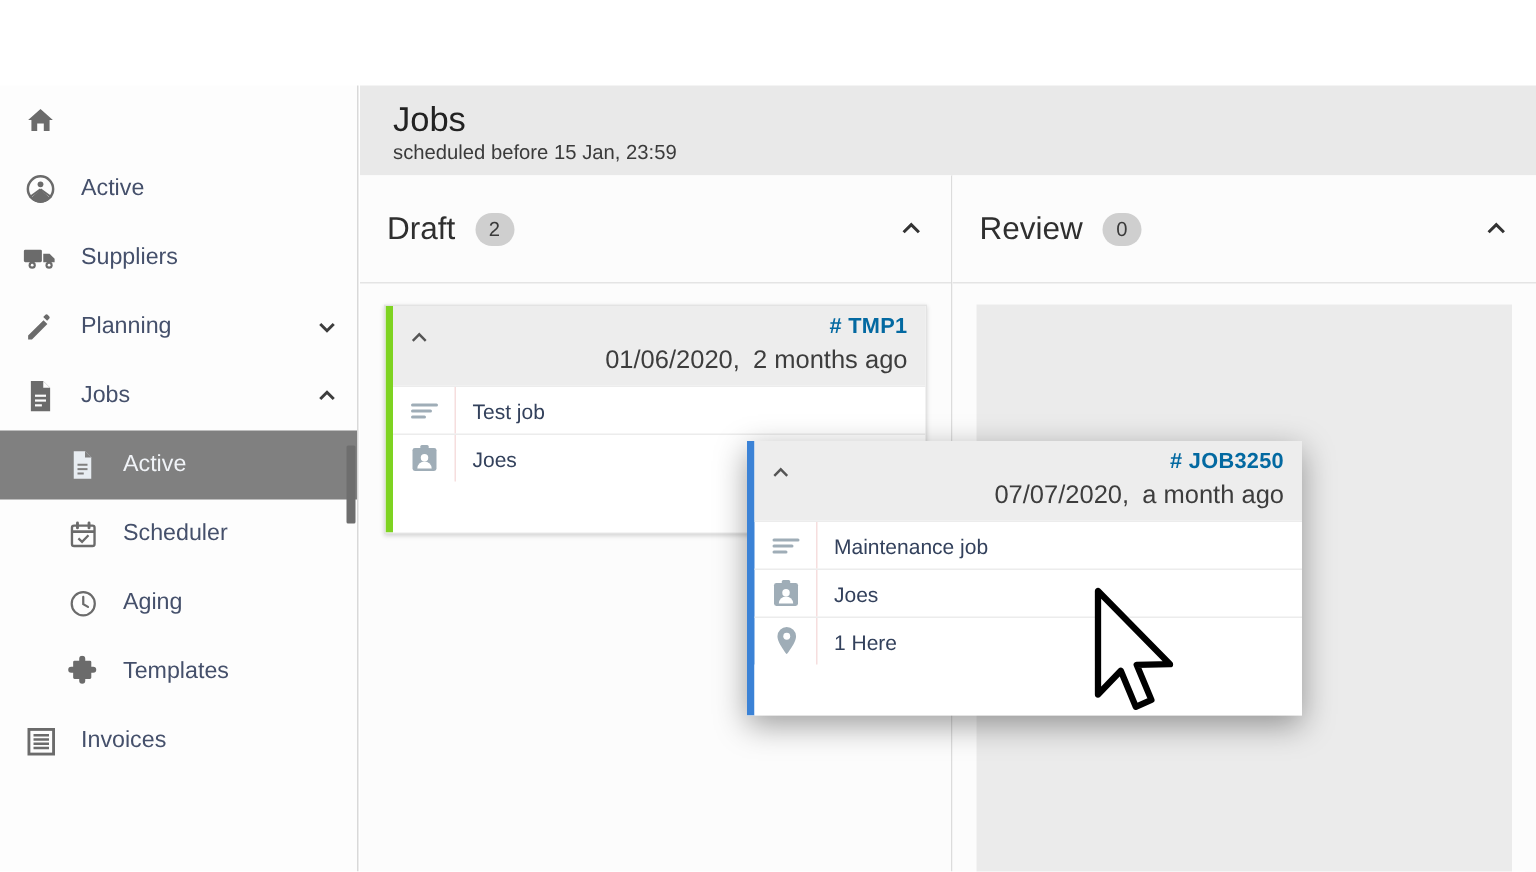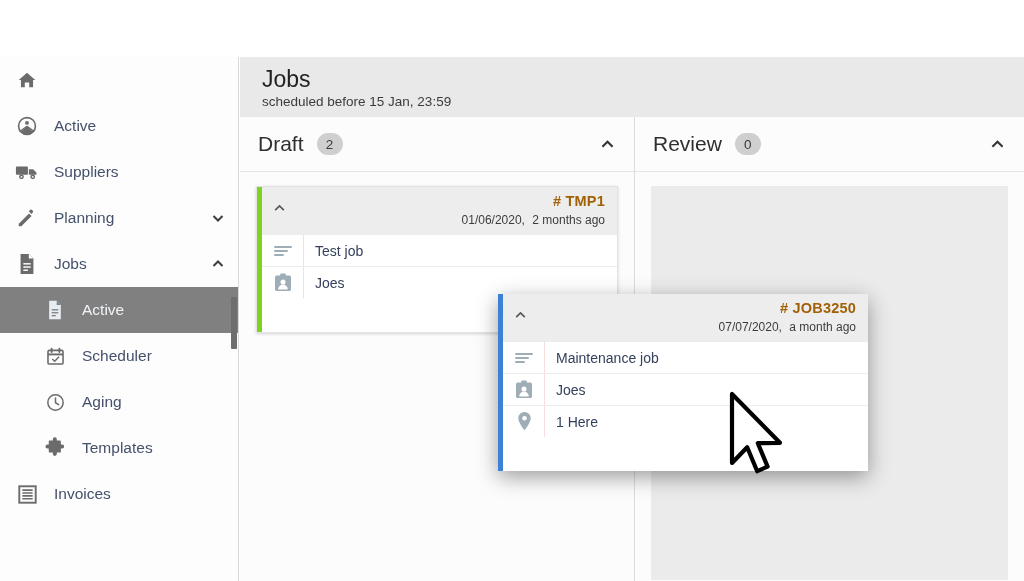--- a/index.html
+++ b/index.html
@@ -65,21 +65,21 @@
   }
   .page-title { font-size: 23px; color: #222; line-height: 28px; }
   .page-sub { font-size: 13.5px; color: #3b3b3b; margin-top: 1px; }
 
   
   .board { position: absolute; left: 0; top: 60px; width: 784px; height: 464px; display: flex; }
   .column { position: relative; height: 464px; background: #fcfcfc; }
   .column.draft { width: 395px; border-right: 1px solid #dcdcdc; }
   .column.review { width: 389px; }
   .col-head {
-    height: 55px; display: flex; align-items: center;
+    height: 72px; display: flex; align-items: center;
     border-bottom: 1px solid #e4e4e4; padding-left: 18px;
     background: #fcfcfc;
   }
   .col-name { font-size: 21px; color: #2f2f2f; }
   .col-badge {
     margin-left: 13px; min-width: 26px; height: 22px; border-radius: 11px;
     background: #cfcfcf; color: #3a3a3a; font-size: 13.5px;
     display: flex; align-items: center; justify-content: center; padding: 0 8px;
   }
   .col-chevron { margin-left: auto; margin-right: 18px; color: #333; display: flex; }
@@ -95,22 +95,22 @@
   }
   .card-accent { width: 5px; flex: none; }
   .card-inner { flex: 1; min-width: 0; }
   .card-head {
     background: #ededed;
     display: flex; align-items: flex-start;
     padding: 6px 12px 7px 10px; min-height: 47px;
   }
   .card-collapse { color: #555; margin-top: 8px; display: flex; }
   .card-head-right { margin-left: auto; text-align: right; }
-  .card-ref { font-size: 14.5px; font-weight: bold; color: #a16207; letter-spacing: .2px; }
-  .card-date { font-size: 12px; color: #3d3d3d; margin-top: 4px; }
+  .card-ref { font-size: 14.5px; font-weight: bold; color: #0369a1; letter-spacing: .2px; }
+  .card-date { font-size: 17px; color: #3d3d3d; margin-top: 4px; }
   .card-date .rel { margin-left: 4px; }
 
   .card-row { display: flex; align-items: center; height: 32px; border-top: 1px solid #ececec; }
   .card-row:first-child { border-top: none; }
   .row-icon {
     width: 42px; flex: none; display: flex; align-items: center; justify-content: center;
     color: #9fadb7; position: relative; align-self: stretch;
   }
   .row-icon::after {
     content: ""; position: absolute; right: 0; top: 0; bottom: 0; width: 1px; background: #f6dede;

